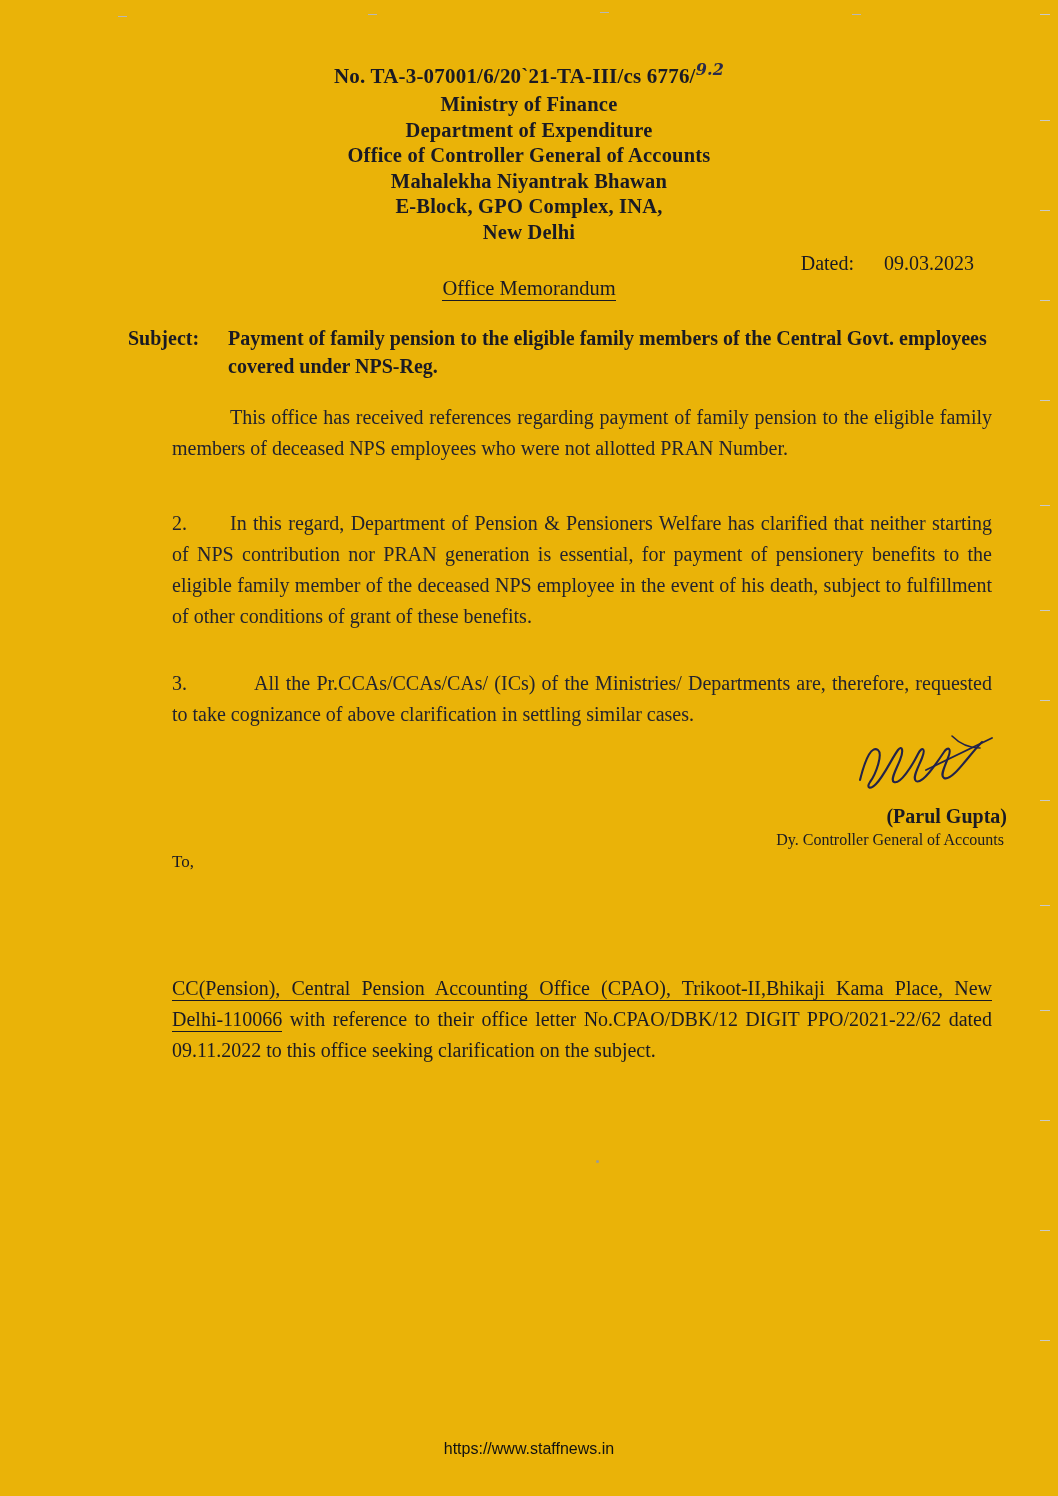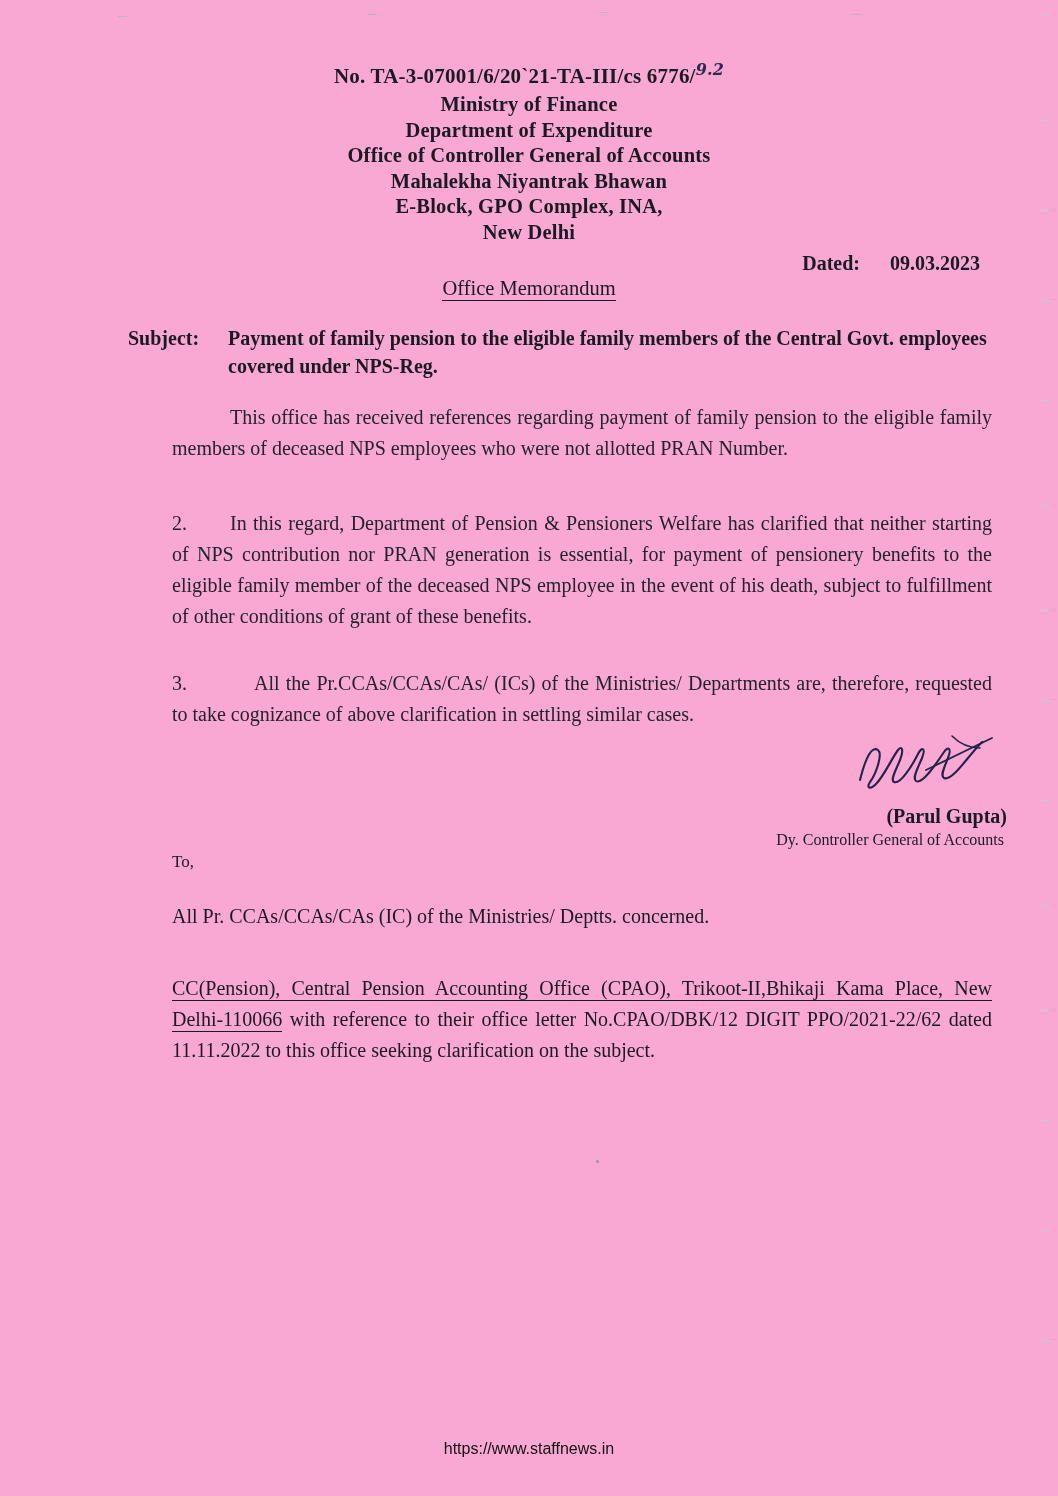--- a/index.html
+++ b/index.html
@@ -11,21 +11,21 @@
     width: 1058px;
     height: 1496px;
     position: relative;
     font-family: "Liberation Serif", serif;
     color: #1a1a24;
     overflow: hidden;
   }
   .page {
     position: absolute;
     inset: 0;
-    background: #f9a8d4;
+    background: #eab308;
   }
   
   .edge-marks {
     position: absolute;
     top: 0;
     right: 8px;
     width: 14px;
     height: 100%;
     pointer-events: none;
   }
@@ -75,22 +75,22 @@
     font-weight: bold;
     font-size: 20.5px;
     line-height: 25.5px;
   }
   .head-block div {
     letter-spacing: 0.2px;
   }
   .dated {
     position: absolute;
     top: 252px;
-    right: 78px;
-    font-weight: bold;
+    right: 84px;
+    font-weight: normal;
     font-size: 20px;
   }
   .dated .dt-label { margin-right: 30px; }
   .om-title {
     position: absolute;
     top: 277px;
     left: 0;
     width: 1058px;
     text-align: center;
     font-weight: normal;
@@ -278,24 +278,23 @@
     <svg class="sign-img" viewBox="0 0 140 68">
       <path d="M4 50 C10 26, 16 16, 22 20 C27 24, 20 44, 14 52 C10 58, 14 60, 20 54 C28 46, 36 28, 42 20 C46 15, 48 20, 44 30 C40 40, 34 50, 38 52 C44 55, 56 36, 62 24 C66 16, 70 18, 66 28 C62 38, 56 48, 60 51 C66 55, 80 34, 88 22 C92 16, 96 18, 92 28 C88 38, 84 46, 88 48 C96 52, 112 26, 126 12" fill="none" stroke="#23234a" stroke-width="2.1" stroke-linecap="round"></path>
       <path d="M70 40 L136 8" fill="none" stroke="#23234a" stroke-width="1.8" stroke-linecap="round"></path>
       <path d="M96 6 C104 14, 112 18, 124 18" fill="none" stroke="#23234a" stroke-width="1.6" stroke-linecap="round"></path>
     </svg>
 
     <div class="sign-name">(Parul Gupta)</div>
     <div class="sign-desig">Dy. Controller General of Accounts</div>
 
     <div class="to-label">To,</div>
-    <div class="to-addr">All Pr. CCAs/CCAs/CAs (IC) of the Ministries/ Deptts. concerned.</div>
 
     <div class="cc-block">
-      <span class="u">CC(Pension), Central Pension Accounting Office (CPAO), Trikoot-II,Bhikaji Kama Place, New Delhi-110066</span><span> with reference to their office letter No.CPAO/DBK/12 DIGIT PPO/2021-22/62 dated 11.11.2022 to this office seeking clarification on the subject.</span>
+      <span class="u">CC(Pension), Central Pension Accounting Office (CPAO), Trikoot-II,Bhikaji Kama Place, New Delhi-110066</span><span> with reference to their office letter No.CPAO/DBK/12 DIGIT PPO/2021-22/62 dated 09.11.2022 to this office seeking clarification on the subject.</span>
     </div>
 
     <div class="mid-dot"></div>
 
   </div>
 
   <div class="footer-url">https://www.staffnews.in</div>
 
 </div>
 

